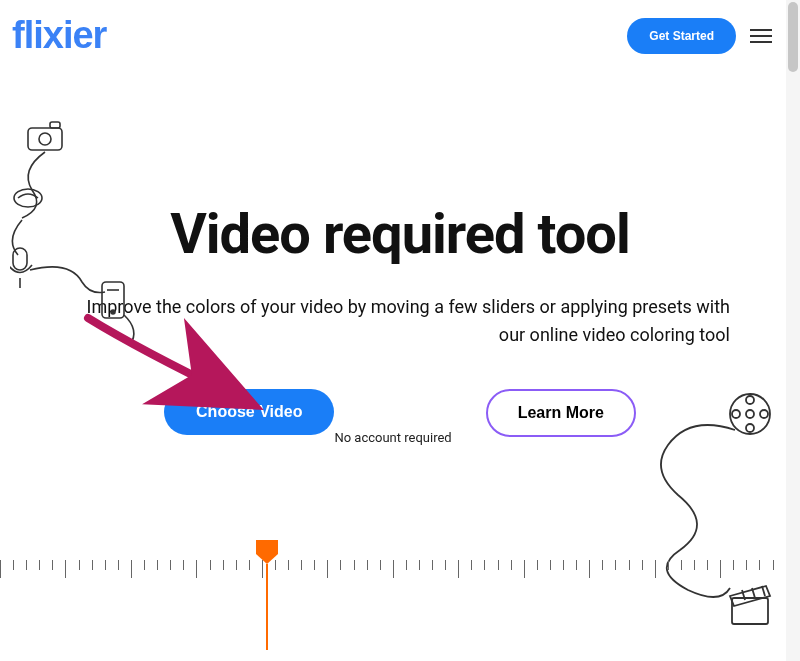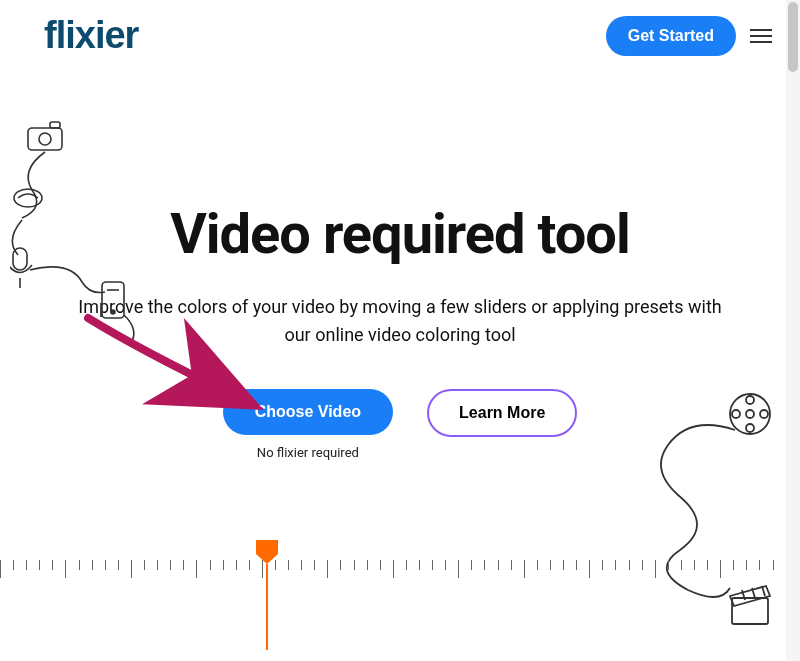--- a/index.html
+++ b/index.html
@@ -30,37 +30,36 @@
     }
     .header {
       display: flex;
       align-items: center;
       justify-content: space-between;
       padding: 14px 28px 14px 12px;
     }
     .logo {
       font-size: 38px;
       font-weight: 700;
-      color: #0c4a6e;
+      color: #3b82f6;
       letter-spacing: -1px;
       font-family: Arial, sans-serif;
-      margin-left: 32px;
     }
     .header-right {
       display: flex;
       align-items: center;
       gap: 14px;
     }
     .btn-get-started {
       background: #1a7ef7;
       color: #fff;
       border: none;
       border-radius: 28px;
       padding: 11px 22px;
-      font-size: 16px;
+      font-size: 12px;
       font-weight: 600;
       cursor: pointer;
     }
     .menu-icon {
       cursor: pointer;
       display: flex;
       flex-direction: column;
       gap: 4px;
     }
     .menu-icon span {
@@ -81,31 +80,32 @@
       letter-spacing: -1px;
       margin-bottom: 26px;
     }
     .hero-subtitle {
       font-size: 18px;
       color: #111;
       line-height: 1.55;
       max-width: 700px;
       margin: 0 auto 40px;
       padding: 0 20px;
+      text-align: right;
     }
     .cta-row {
       display: flex;
       justify-content: center;
       gap: 34px;
       align-items: flex-start;
     }
     .cta-col {
       display: flex;
-      flex-direction: column;
-      align-items: center;
+      flex-direction: row;
+      align-items: flex-end;
     }
     .btn-choose {
       background: #1a7ef7;
       color: #fff;
       border: none;
       border-radius: 28px;
       padding: 14px 32px;
       font-size: 16px;
       font-weight: 600;
       cursor: pointer;
@@ -199,21 +199,21 @@
     </div>
   </div>
 </div>
 
 <div class="hero">
   <h1 class="hero-title">Video required tool</h1>
   <p class="hero-subtitle">Improve the colors of your video by moving a few sliders or applying presets with our online video coloring tool</p>
   <div class="cta-row">
     <div class="cta-col">
       <button class="btn-choose">Choose Video</button>
-      <div class="hint">No flixier required</div>
+      <div class="hint">No account required</div>
     </div>
     <button class="btn-learn">Learn More</button>
   </div>
 </div>
 
 <svg class="doodle-left" viewBox="0 0 140 240">
   <g fill="none" stroke="#333" stroke-width="1.6">
 
     <rect x="18" y="8" width="34" height="22" rx="4"></rect>
     <circle cx="35" cy="19" r="6"></circle>

